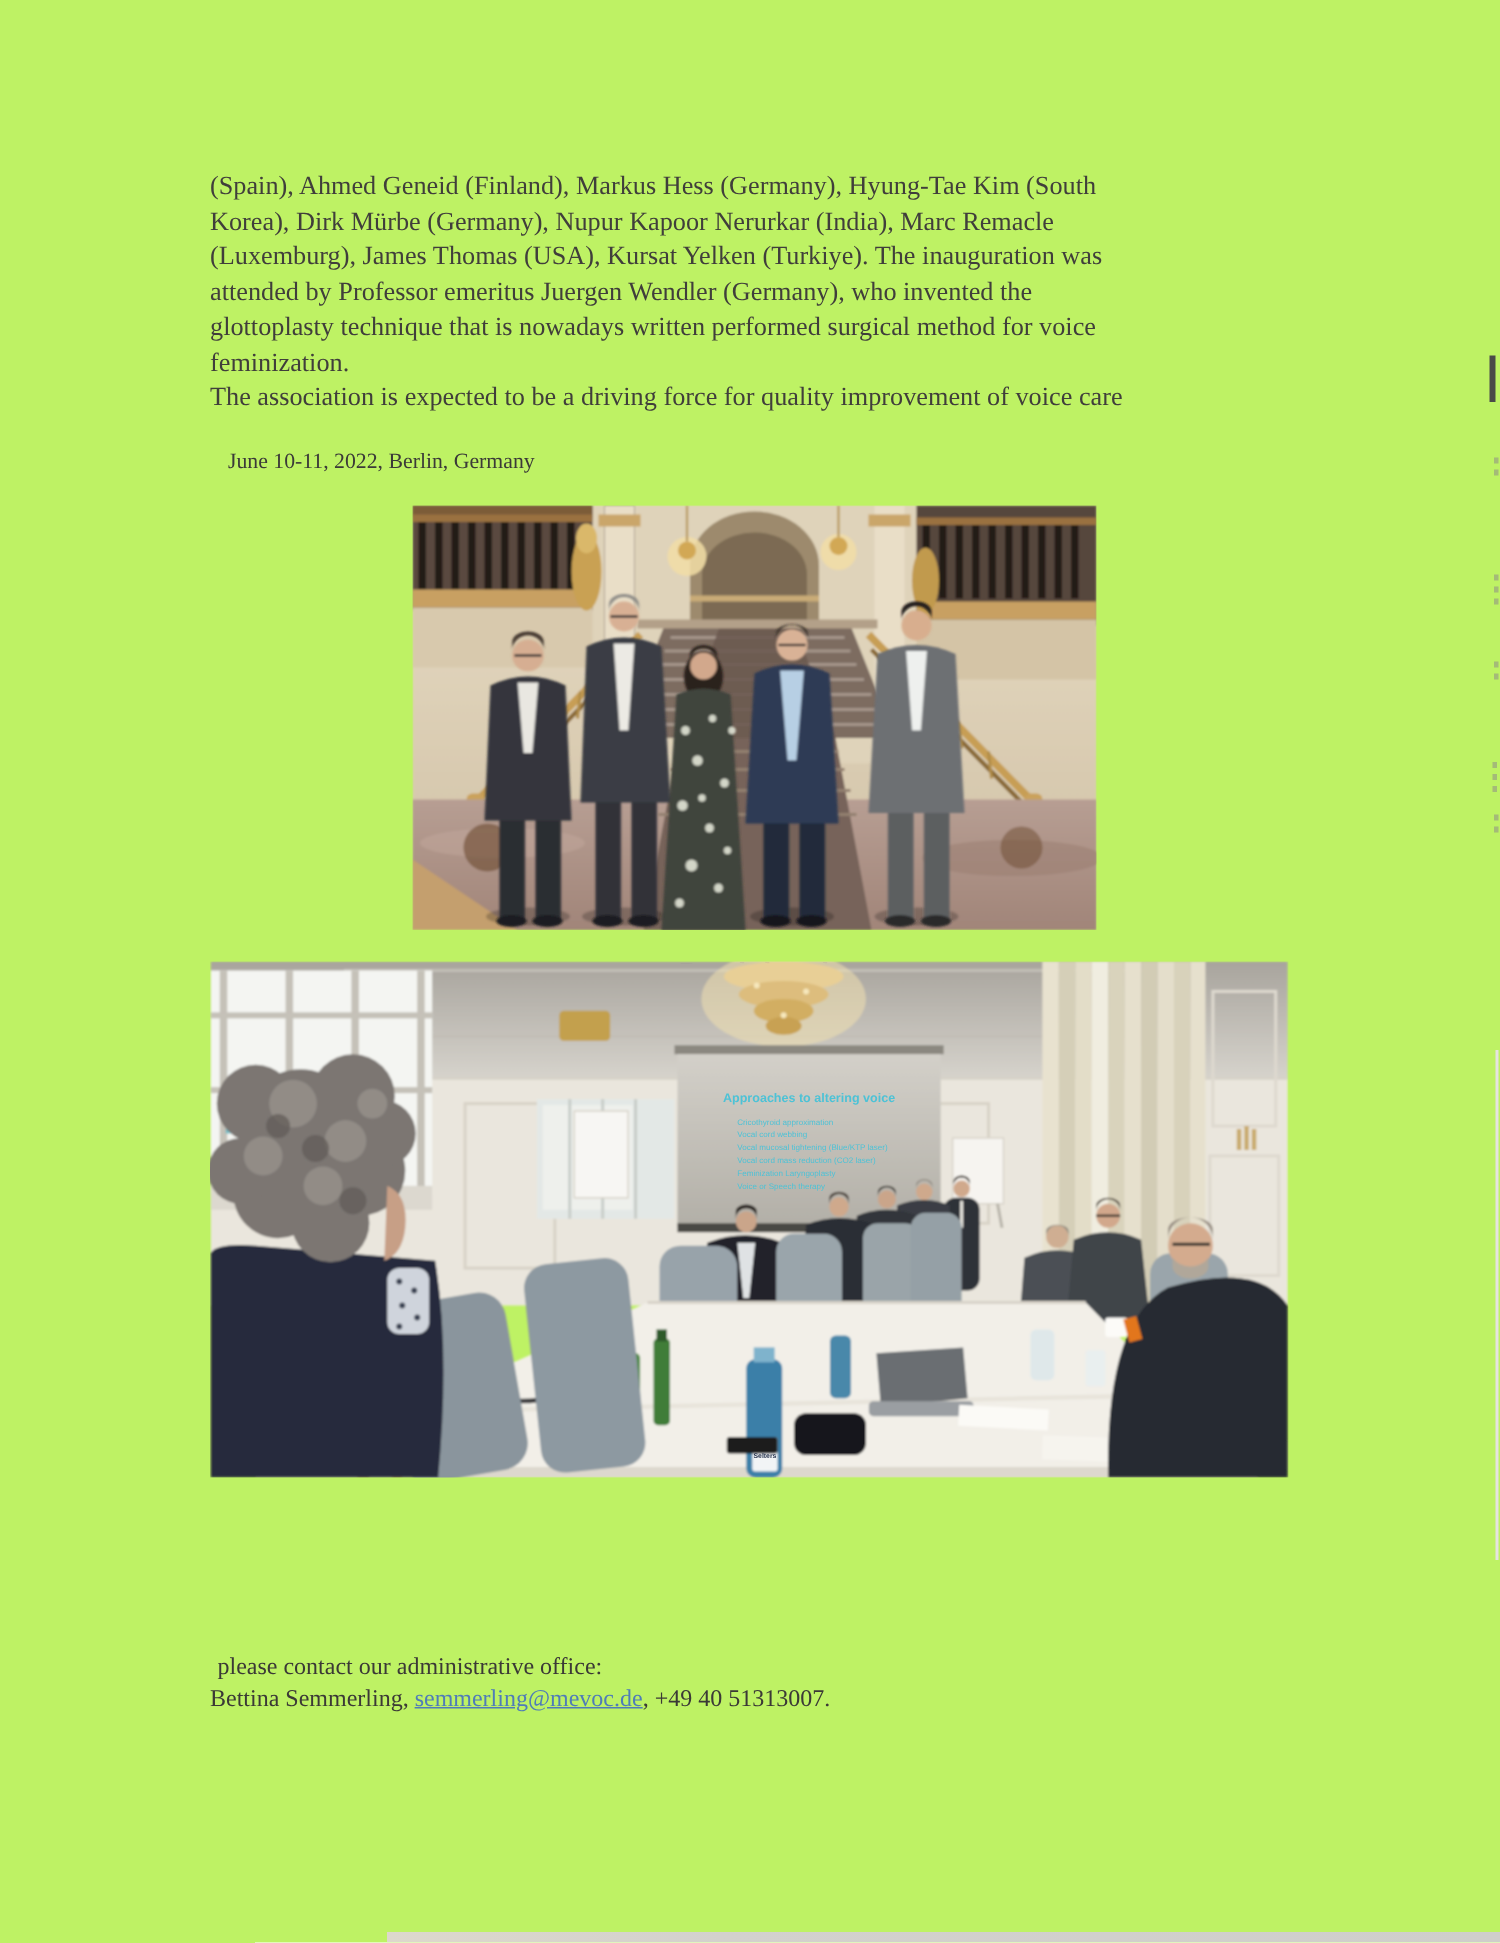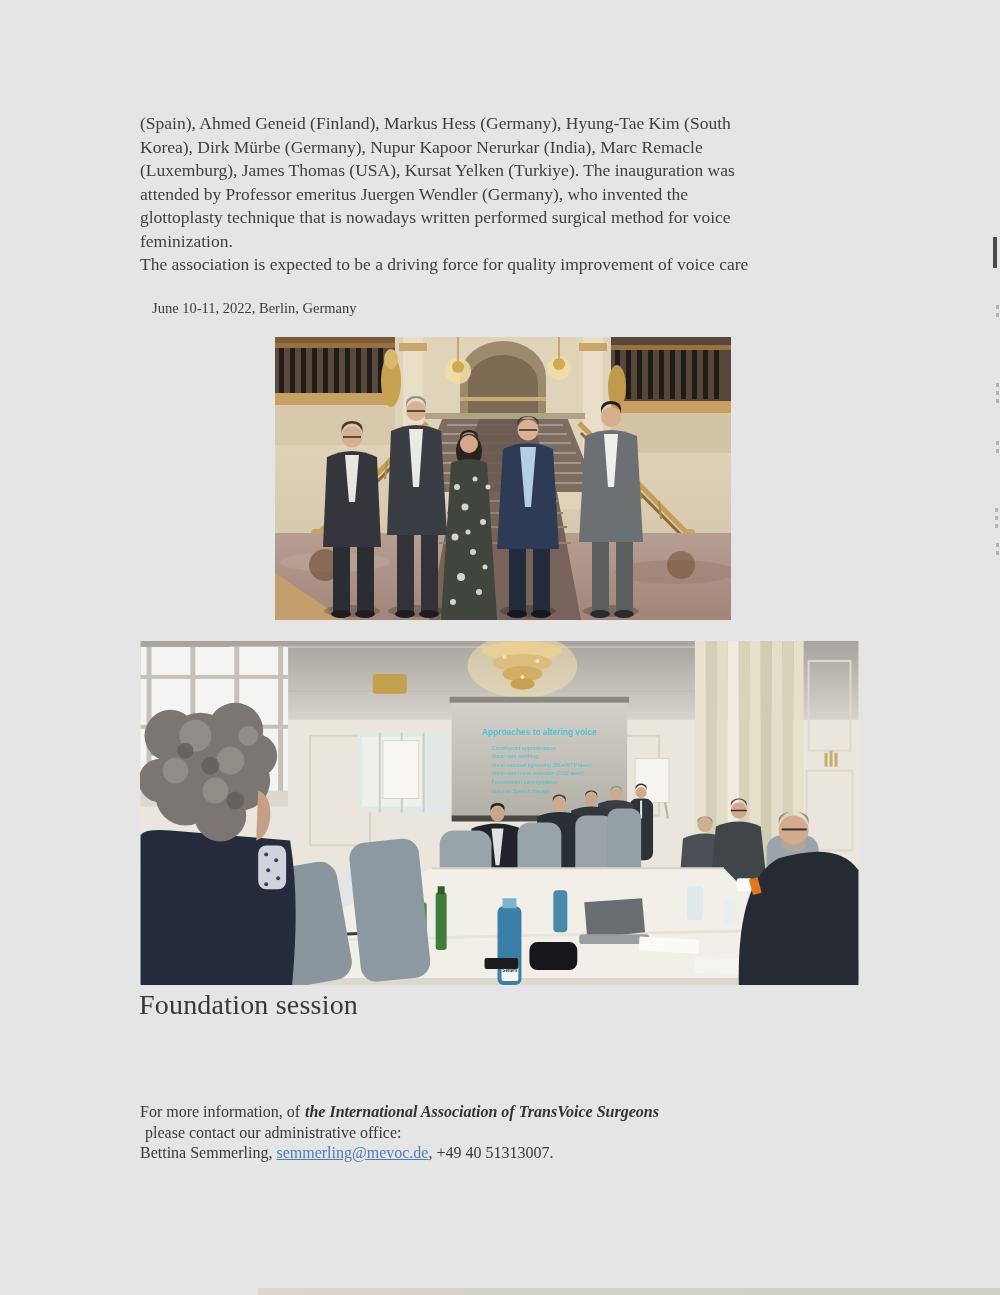--- a/index.html
+++ b/index.html
@@ -1,17 +1,17 @@
 <!DOCTYPE html>
 <html><head>
 <meta charset="utf-8">
 <style>
   html,body{margin:0;padding:0;background:#ffffff;}
   .page{
-    position:relative;width:1000px;height:1295px;background:#e5e5e5;
+    position:relative;width:1000px;height:1295px;background:#bef264;
     font-family:"Liberation Serif",serif;color:#3f3d3a;overflow:hidden;
   }
   
   .intro{
     position:absolute;left:140px;top:112px;width:750px;
     font-size:17.5px;line-height:23.5px;color:#403e3b;
   }
   .intro .pline{white-space:nowrap;}
   .date-line{
     position:absolute;left:152px;top:300px;width:500px;
@@ -471,27 +471,23 @@
         <text x="352" y="126.2" font-size="5.4">Vocal mucosal tightening (Blue/KTP laser)</text>
         <text x="352" y="134.8" font-size="5.4">Vocal cord mass reduction (CO2 laser)</text>
         <text x="352" y="143.4" font-size="5.4">Feminization Laryngoplasty</text>
         <text x="352" y="152" font-size="5.4">Voice or Speech therapy</text>
       </g>
 
       <text x="370.5" y="332" font-size="4.6" text-anchor="middle" fill="#28344e" font-family="Liberation Sans, sans-serif" font-weight="bold">Selters</text>
     </svg>
   </div>
 
-  <div class="section-heading">Foundation session</div>
 
 
   <div class="contact">
-    <div>
-      <span>For more information, of</span><span class="emph">the International Association of TransVoice Surgeons</span>
-    </div>
     <div class="indent">please contact our administrative office:</div>
     <div>
       <span>Bettina Semmerling, </span><span class="email-link">semmerling@mevoc.de</span><span>, +49 40 51313007.</span>
     </div>
   </div>
 
   <div class="art-bar"></div>
   <div class="art" style="left:996px;top:305px;"></div>
   <div class="art" style="left:996px;top:313px;"></div>
   <div class="art" style="left:996px;top:383px;"></div>

